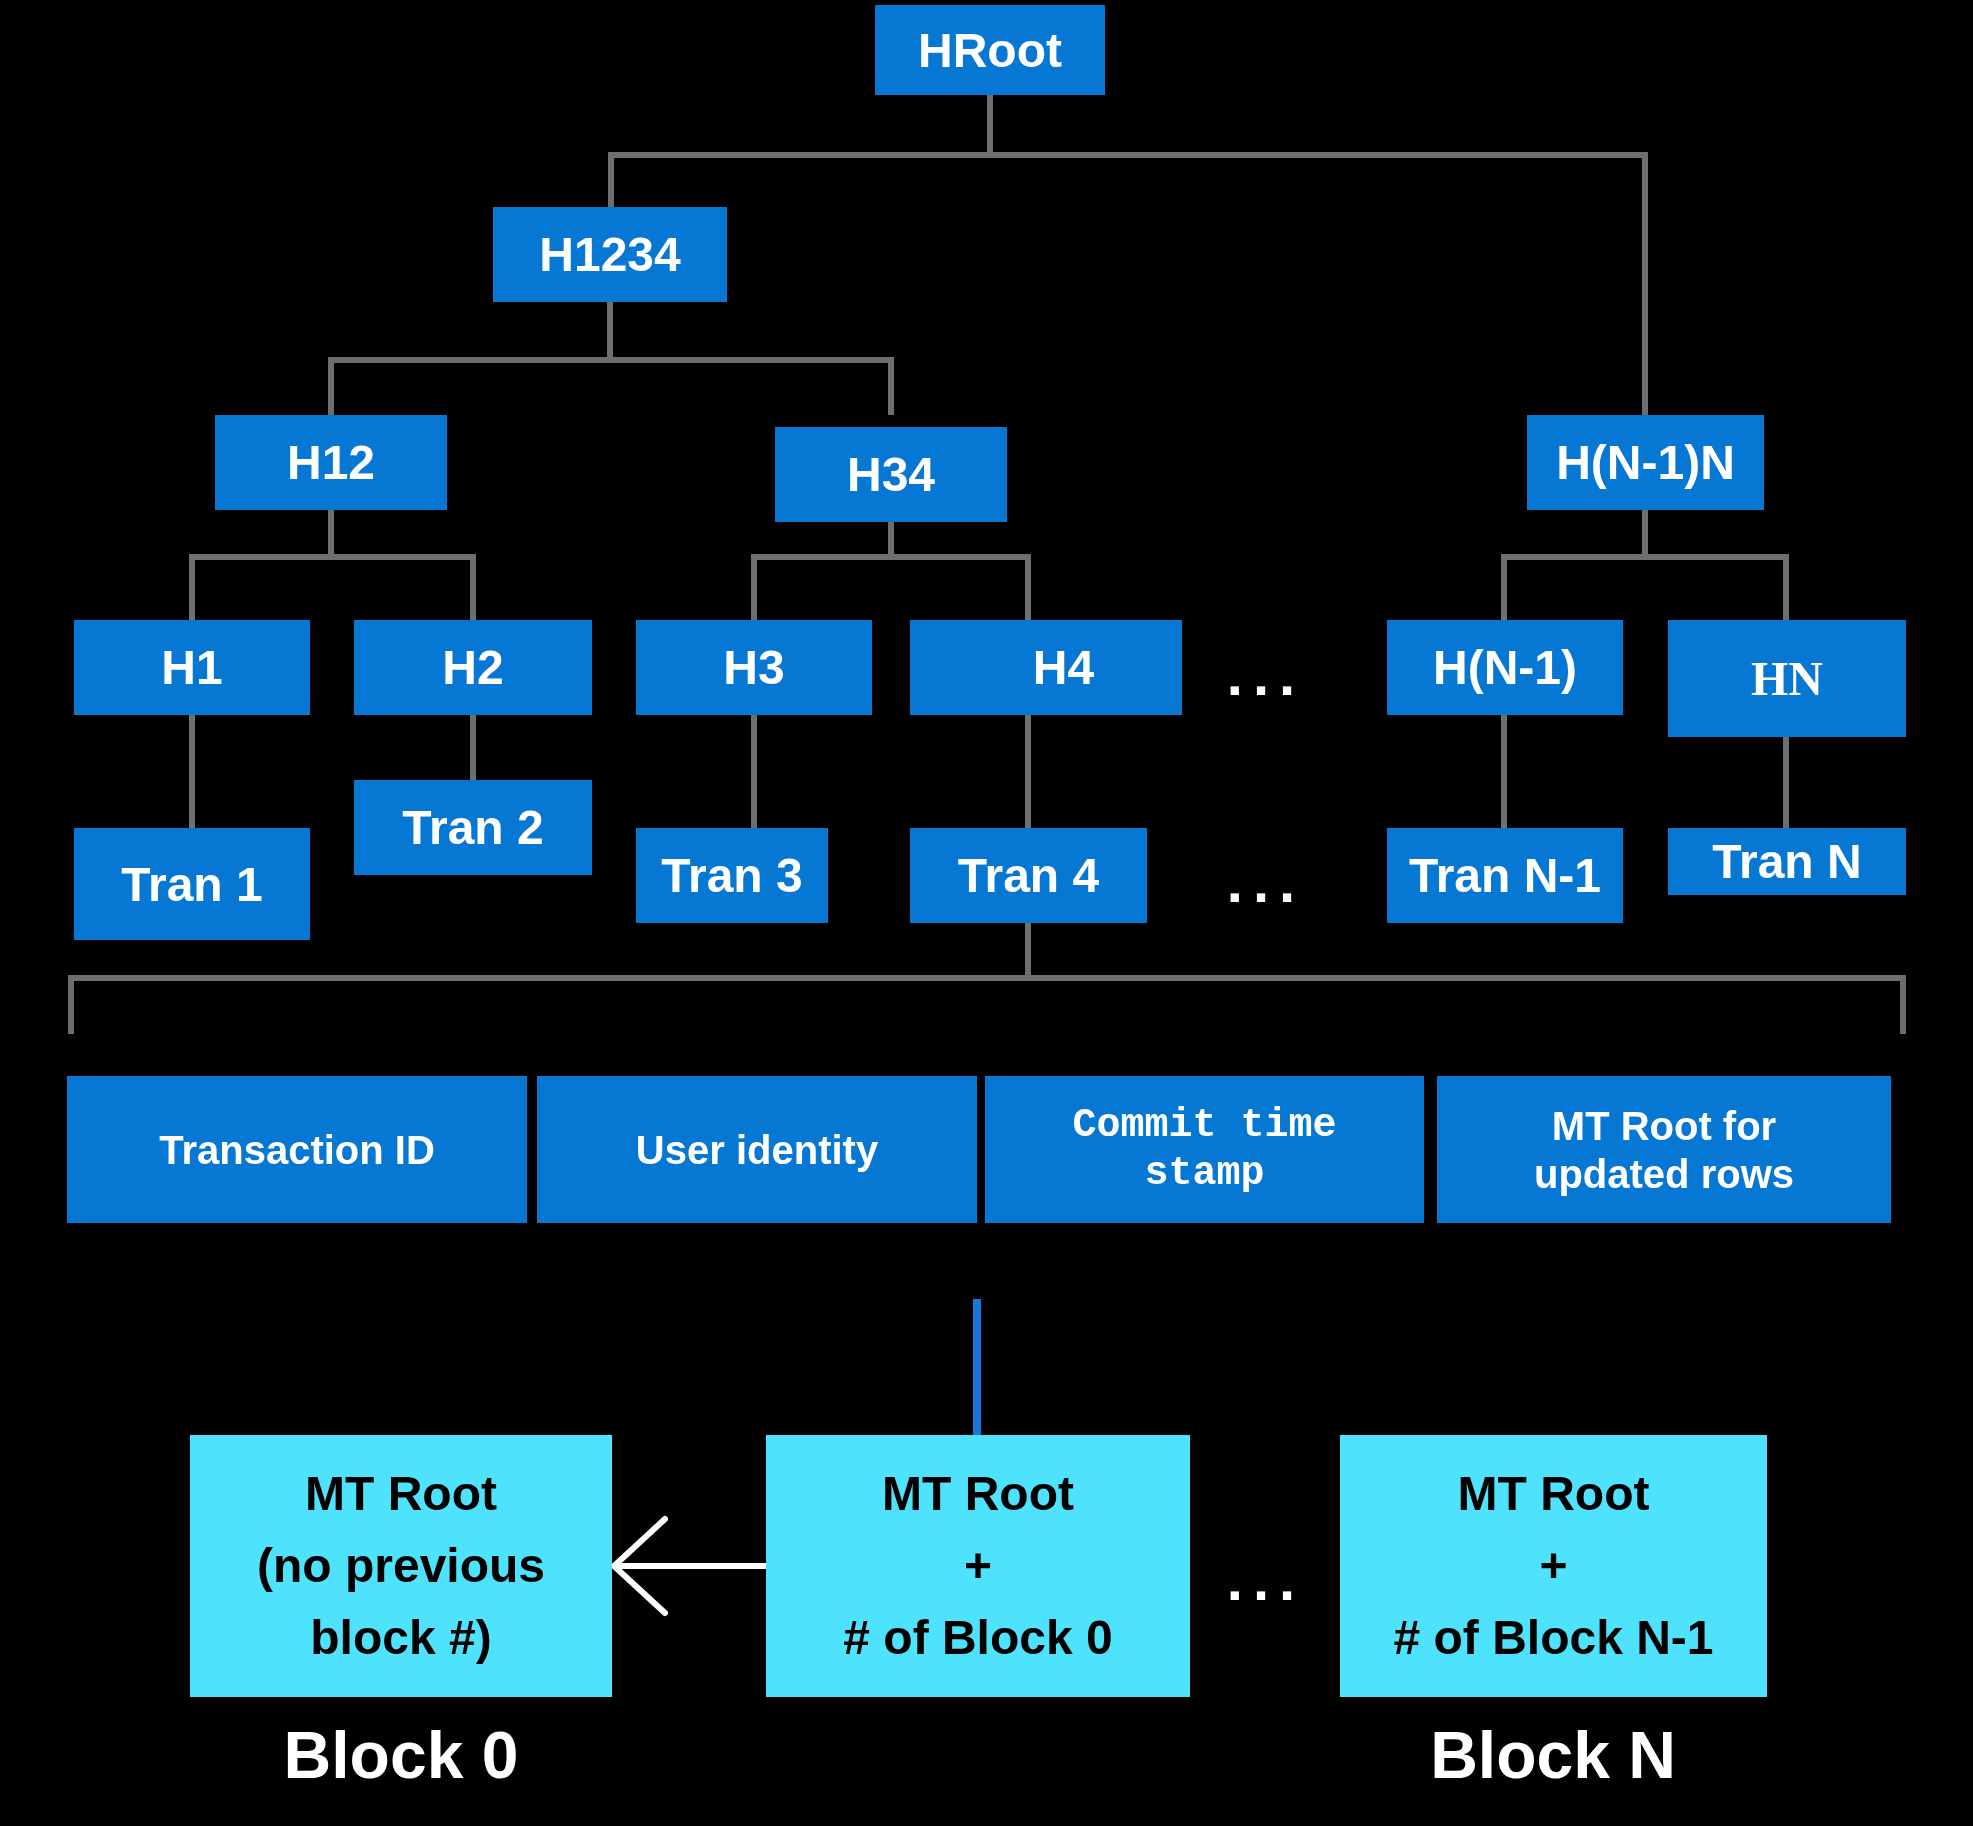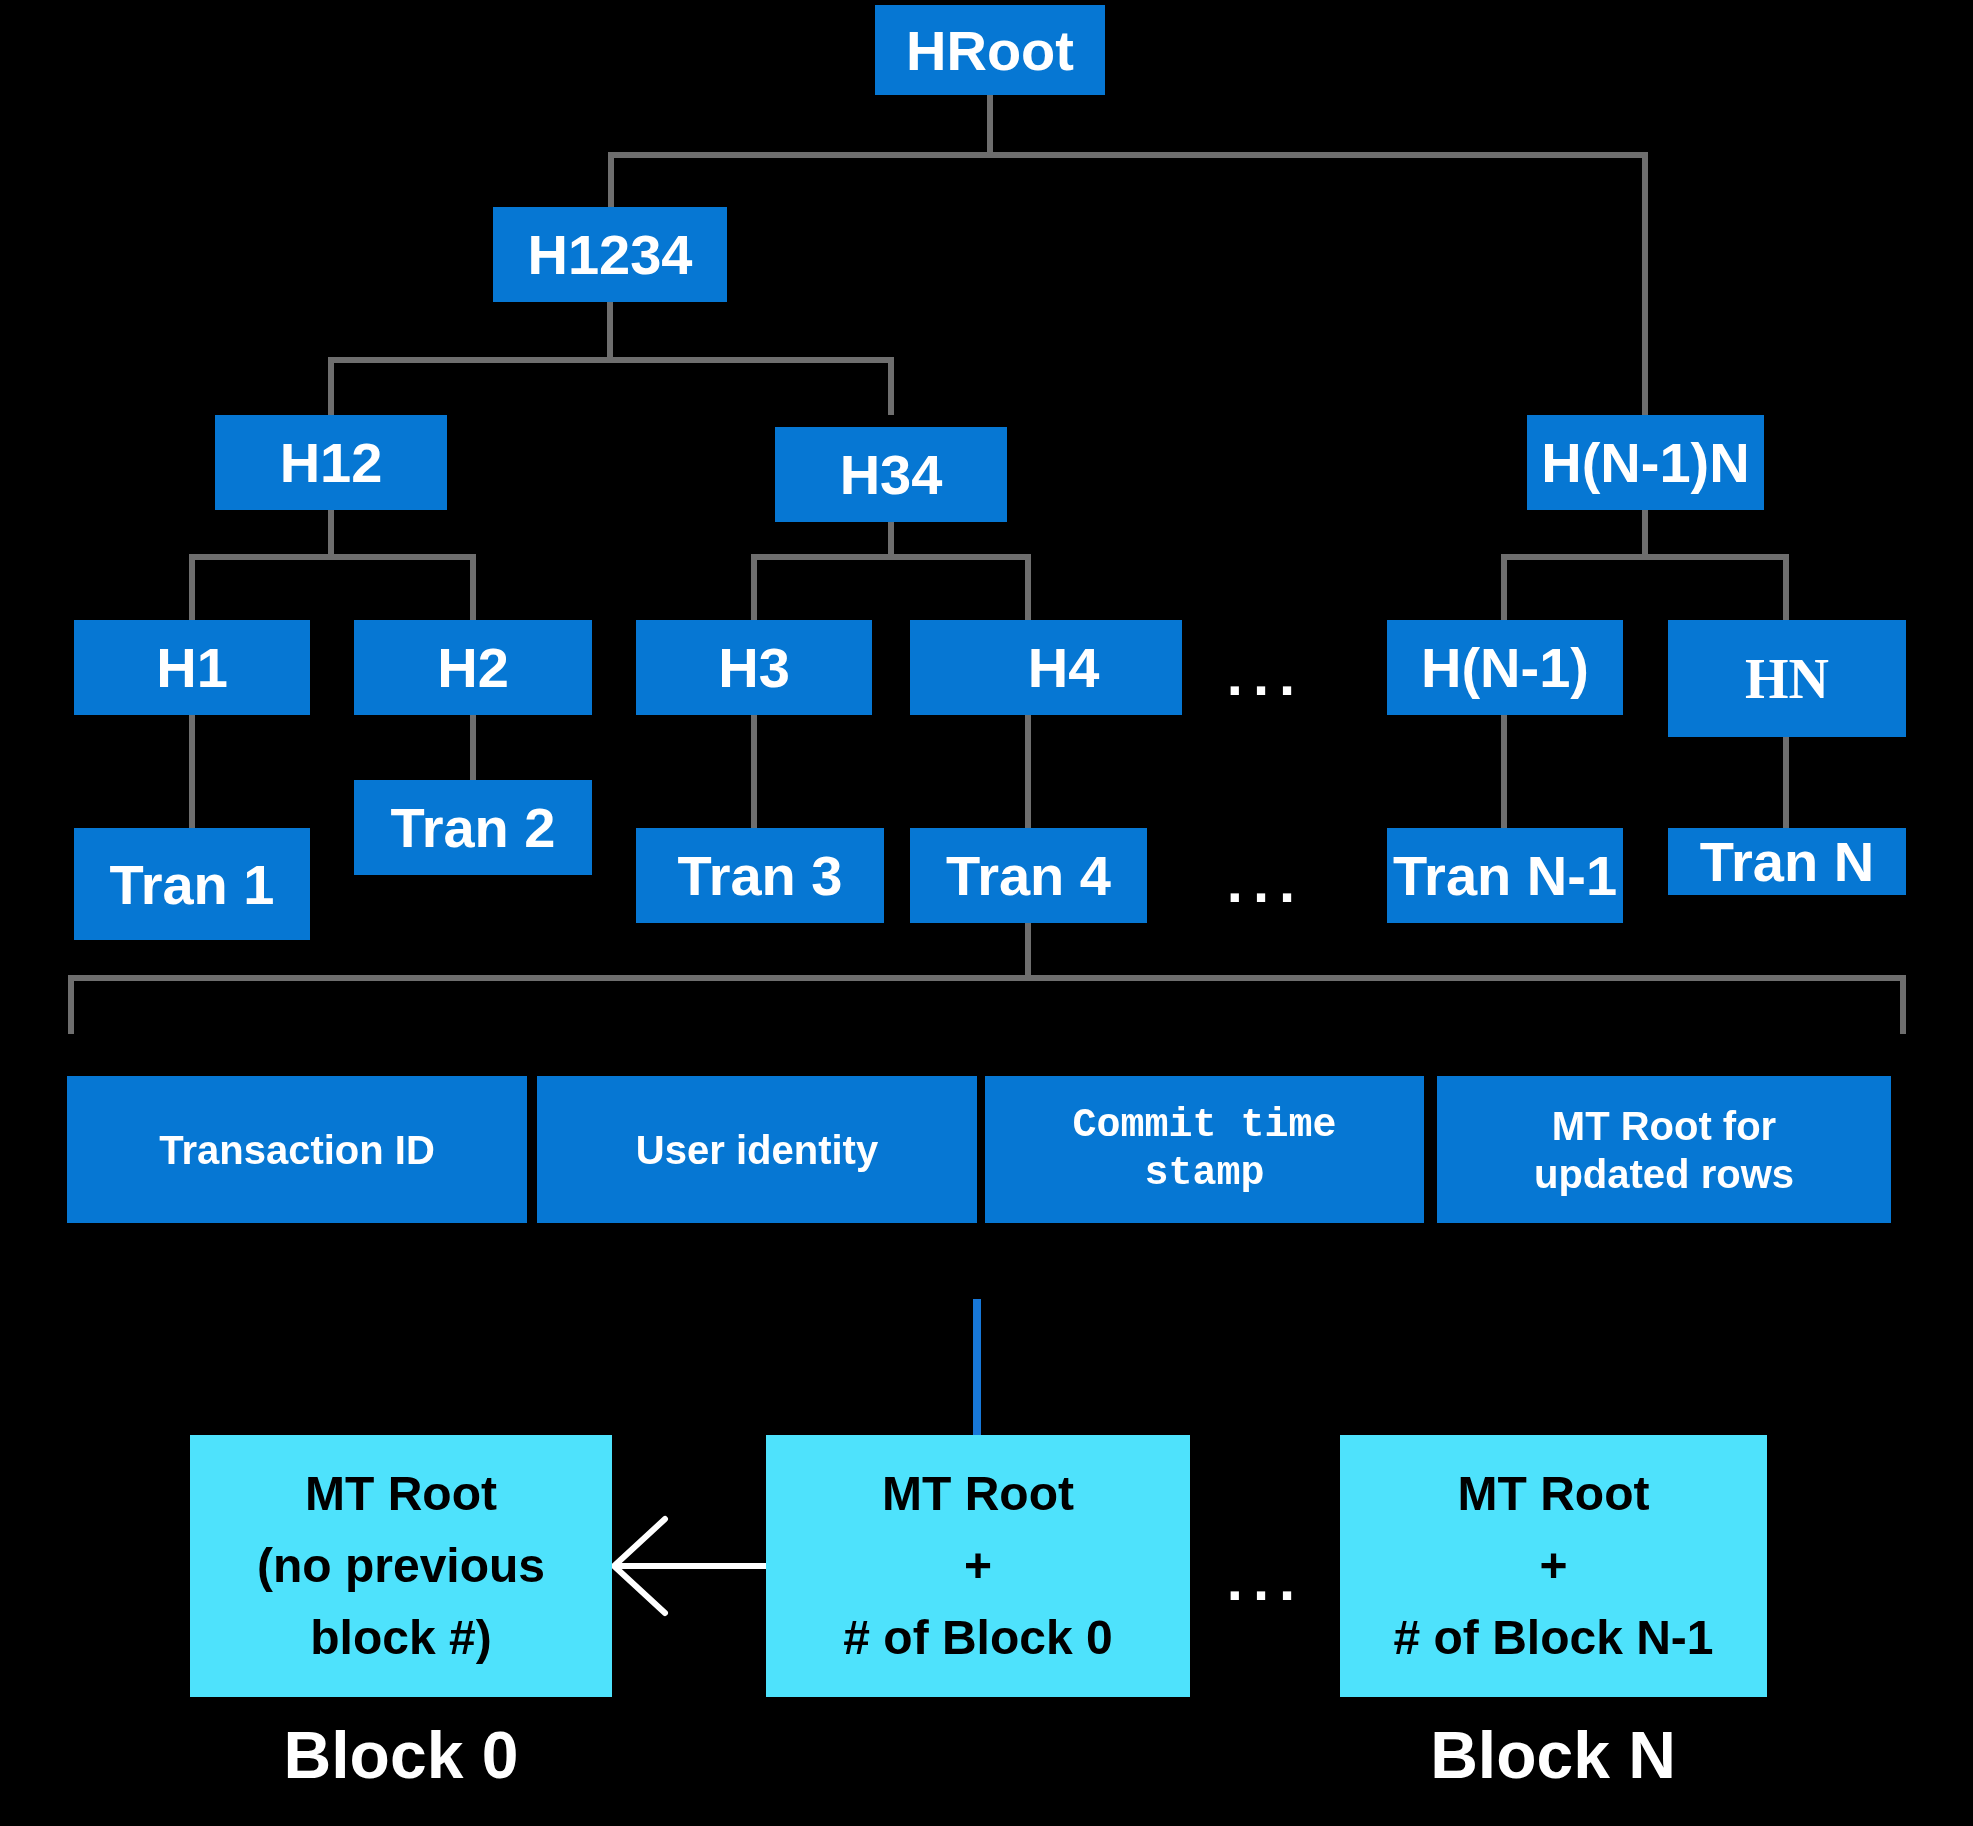--- a/index.html
+++ b/index.html
@@ -21,21 +21,21 @@
     width: 1973px;
     height: 1826px;
   }
   .node {
     position: absolute;
     background: #0677d3;
     color: #ffffff;
     display: flex;
     align-items: center;
     justify-content: center;
-    font-size: 56px;
+    font-size: 48px;
     font-weight: 700;
     text-align: center;
     white-space: pre-line;
   }
   .field-seg {
     position: absolute;
     background: #0677d3;
     color: #ffffff;
     display: flex;
     align-items: center;
@@ -140,21 +140,21 @@
   <div class="node" style="left:74px; top:620px; width:236px; height:95px;">H1</div>
   <div class="node" style="left:354px; top:620px; width:238px; height:95px;">H2</div>
   <div class="node" style="left:636px; top:620px; width:236px; height:95px;">H3</div>
   <div class="node" style="left:910px; top:620px; width:237px; height:95px;padding-left:35px;">H4</div>
   <div class="dots" style="left:1216px; top:665px; width:100px;">...</div>
   <div class="node" style="left:1387px; top:620px; width:236px; height:95px;">H(N-1)</div>
   <div class="node" style="left:1668px; top:620px; width:238px; height:117px;font-family:Liberation Serif, serif;">HN</div>
 
   <div class="node" style="left:74px; top:828px; width:236px; height:112px;">Tran 1</div>
   <div class="node" style="left:354px; top:780px; width:238px; height:95px;">Tran 2</div>
-  <div class="node" style="left:636px; top:828px; width:248px; height:95px;">Tran 3</div>
+  <div class="node" style="left:636px; top:828px; width:192px; height:95px;">Tran 3</div>
   <div class="node" style="left:910px; top:828px; width:237px; height:95px;">Tran 4</div>
   <div class="dots" style="left:1216px; top:872px; width:100px;">...</div>
   <div class="node" style="left:1387px; top:828px; width:236px; height:95px;">Tran N-1</div>
   <div class="node" style="left:1668px; top:828px; width:238px; height:67px;">Tran N</div>
 
   <div class="field-seg" style="left:67px; top:1076px; width:460px; height:147px;">Transaction ID</div>
   <div class="field-seg" style="left:537px; top:1076px; width:440px; height:147px;">User identity</div>
   <div class="field-seg" style="left:985px; top:1076px; width:439px; height:147px;font-family:Liberation Mono, monospace;">Commit time
 stamp</div>
   <div class="field-seg" style="left:1437px; top:1076px; width:454px; height:147px;">MT Root for

